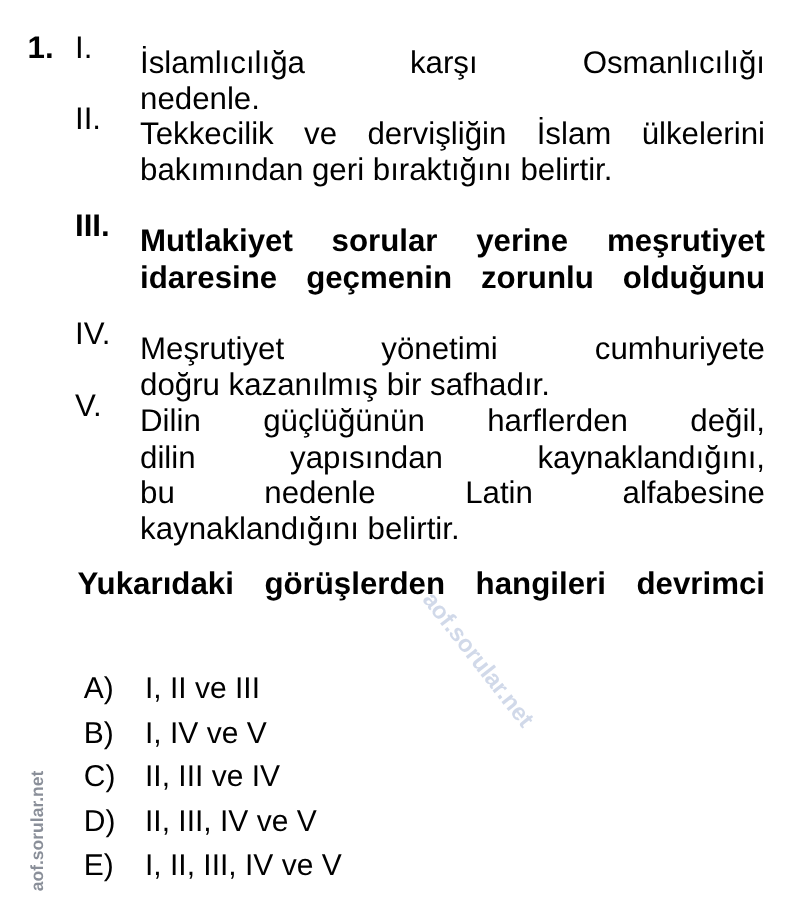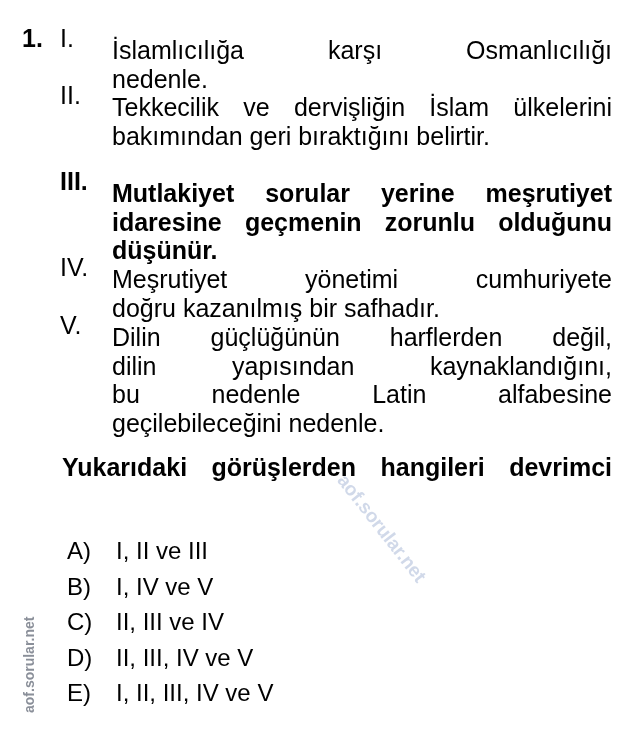--- a/index.html
+++ b/index.html
@@ -142,39 +142,38 @@
       <span class="line">Tekkecilik ve dervişliğin İslam ülkelerini</span>
       <span class="line last">bakımından geri bıraktığını belirtir.</span>
     </div>
   </div>
 
   <div class="statement" style="top:167px;font-weight:bold;">
     <span class="roman">III.</span>
     <div class="text">
       <span class="line">Mutlakiyet sorular yerine meşrutiyet</span>
       <span class="line">idaresine geçmenin zorunlu olduğunu</span>
-      <span class="line last">düşünür.</span>
     </div>
   </div>
 
   <div class="statement" style="top:253px;">
     <span class="roman">IV.</span>
     <div class="text">
       <span class="line">Meşrutiyet yönetimi cumhuriyete</span>
       <span class="line last">doğru kazanılmış bir safhadır.</span>
     </div>
   </div>
 
   <div class="statement" style="top:311px;">
     <span class="roman">V.</span>
     <div class="text">
       <span class="line">Dilin güçlüğünün harflerden değil,</span>
       <span class="line">dilin yapısından kaynaklandığını,</span>
       <span class="line">bu nedenle Latin alfabesine</span>
-      <span class="line last">geçilebileceğini nedenle.</span>
+      <span class="line last">kaynaklandığını belirtir.</span>
     </div>
   </div>
 
   <div class="wm-diag">aof.sorular.net</div>
 
   <div class="question">
     <span class="line">Yukarıdaki görüşlerden hangileri devrimci</span>
   </div>
 
   <div class="options">

